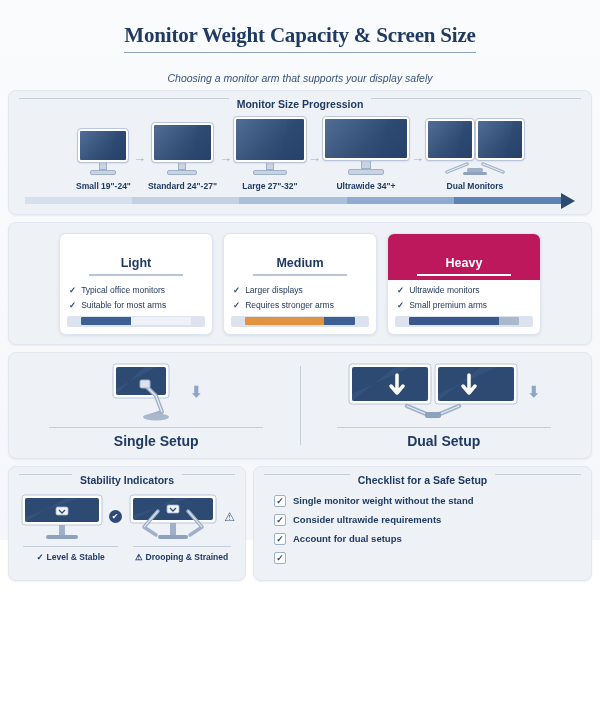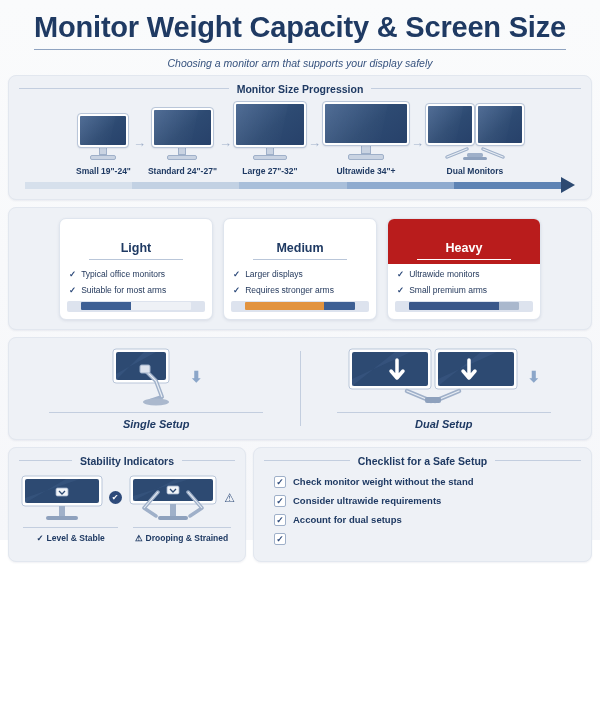--- a/index.html
+++ b/index.html
@@ -11,42 +11,42 @@
   .infographic{
     width:600px;height:540px;
     background:linear-gradient(180deg,#fafbfc 0%,#f6f7fa 100%);
     box-sizing:border-box;
     padding:0 8px;
     position:relative;
   }
   
   .header{padding:12px 0 6px;text-align:center;}
   .title{
-    font-size:29px;font-weight:bold;color:#1f3a63;
+    font-size:21px;font-weight:bold;color:#1f3a63;
     letter-spacing:-0.2px;line-height:1.1;
-    margin:0 auto;display:inline-block;
-    padding-bottom:5px;border-bottom:1.5px solid #8fa3c0;
+    margin:12px auto;display:inline-block;
+    padding-bottom:5px;border-bottom:1.5px solid #8fa3c0;font-family:Liberation Serif, serif;
   }
   .subtitle{
     margin-top:7px;font-size:10.5px;font-style:italic;
     color:#36527e;
   }
   
   .panel{
     background:#eef1f6;
     border:1px solid #e2e7ef;
     border-radius:8px;
     margin-bottom:7px;
     padding:7px 10px 9px;
     box-sizing:border-box;
     box-shadow:0 1px 2px rgba(40,60,100,.07);
     position:relative;
   }
   .sec-head{
-    display:flex;align-items:center;gap:8px;
+    display:flex;gap:8px;
     margin-bottom:5px;
   }
   .sec-head .rule{flex:1;height:1px;background:#c3cedf;}
   .sec-head .sec-title{
     font-size:10.5px;font-weight:bold;color:#1f3a63;white-space:nowrap;
   }
   
   .prog-row{
     display:flex;align-items:flex-end;justify-content:center;
     gap:2px;padding:2px 4px 0;
@@ -94,42 +94,42 @@
     overflow:hidden;
   }
   .card-head{
     text-align:center;font-size:12.5px;font-weight:bold;color:#1f3a63;
     padding:22px 0 4px;
   }
   .card-head .underline{
     display:block;width:62%;height:1.5px;background:#b9c6d9;
     margin:4px auto 0;
   }
-  .card.dark .card-head{background:#b91c1c;color:#ffffff;}
+  .card.dark .card-head{background:#be185d;color:#ffffff;}
   .card.dark .card-head .underline{background:#ffffff;}
   .card-body{padding:5px 9px 0;}
   .bullet{
     display:flex;align-items:flex-start;gap:5px;
     font-size:8.5px;color:#24395c;margin-bottom:5px;line-height:1.25;
   }
   .bullet .chk{color:#2d4a7a;font-weight:bold;font-size:8.5px;}
   .bar-wrap{
     margin:4px 7px 7px;height:11px;background:#dde3ee;border-radius:2px;
     display:flex;align-items:center;padding:0 14px;box-sizing:border-box;
   }
   .bar-track{flex:1;height:8px;background:#eef1f6;border-radius:1px;display:flex;overflow:hidden;}
   .bar-fill{height:100%;}
   .bar-tail{height:100%;}
   
   .sd-row{display:flex;align-items:stretch;padding-top:2px;}
   .sd-col{flex:1;display:flex;flex-direction:column;align-items:center;}
   .sd-divider{width:1px;background:#c3cedf;margin:4px 6px;}
   .sd-label{
-    font-size:11px;font-weight:bold;color:#1f3a63;margin-top:5px;
-    border-top:1px solid #c3cedf;padding-top:5px;width:78%;text-align:center;font-style:italic;
+    font-size:14px;font-weight:bold;color:#1f3a63;margin-top:5px;
+    border-top:1px solid #c3cedf;padding-top:5px;width:78%;text-align:center;
   }
   .sd-note{
     text-align:center;font-size:8.5px;font-style:italic;color:#36527e;
     margin-top:6px;border-top:1px solid #d3dbe8;padding-top:6px;
   }
   .load-arrow{color:#8ba6c9;font-size:15px;font-weight:bold;line-height:1;}
   
   .bottom{display:flex;gap:7px;}
   .panel.stab{width:238px;flex:none;margin-bottom:0;}
   .panel.check{flex:1;margin-bottom:0;}
@@ -426,21 +426,21 @@
 
     <div class="panel check">
       <div class="sec-head">
         <div class="rule"></div>
         <div class="sec-title">Checklist for a Safe Setup</div>
         <div class="rule"></div>
       </div>
       <div class="check-list">
         <div class="check-item">
           <span class="check-box">✓</span>
-          <span>Check monitor weight without the stand</span>
+          <span>Single monitor weight without the stand</span>
         </div>
         <div class="check-item">
           <span class="check-box">✓</span>
           <span>Consider ultrawide requirements</span>
         </div>
         <div class="check-item">
           <span class="check-box">✓</span>
           <span>Account for dual setups</span>
         </div>
         <div class="check-item">

